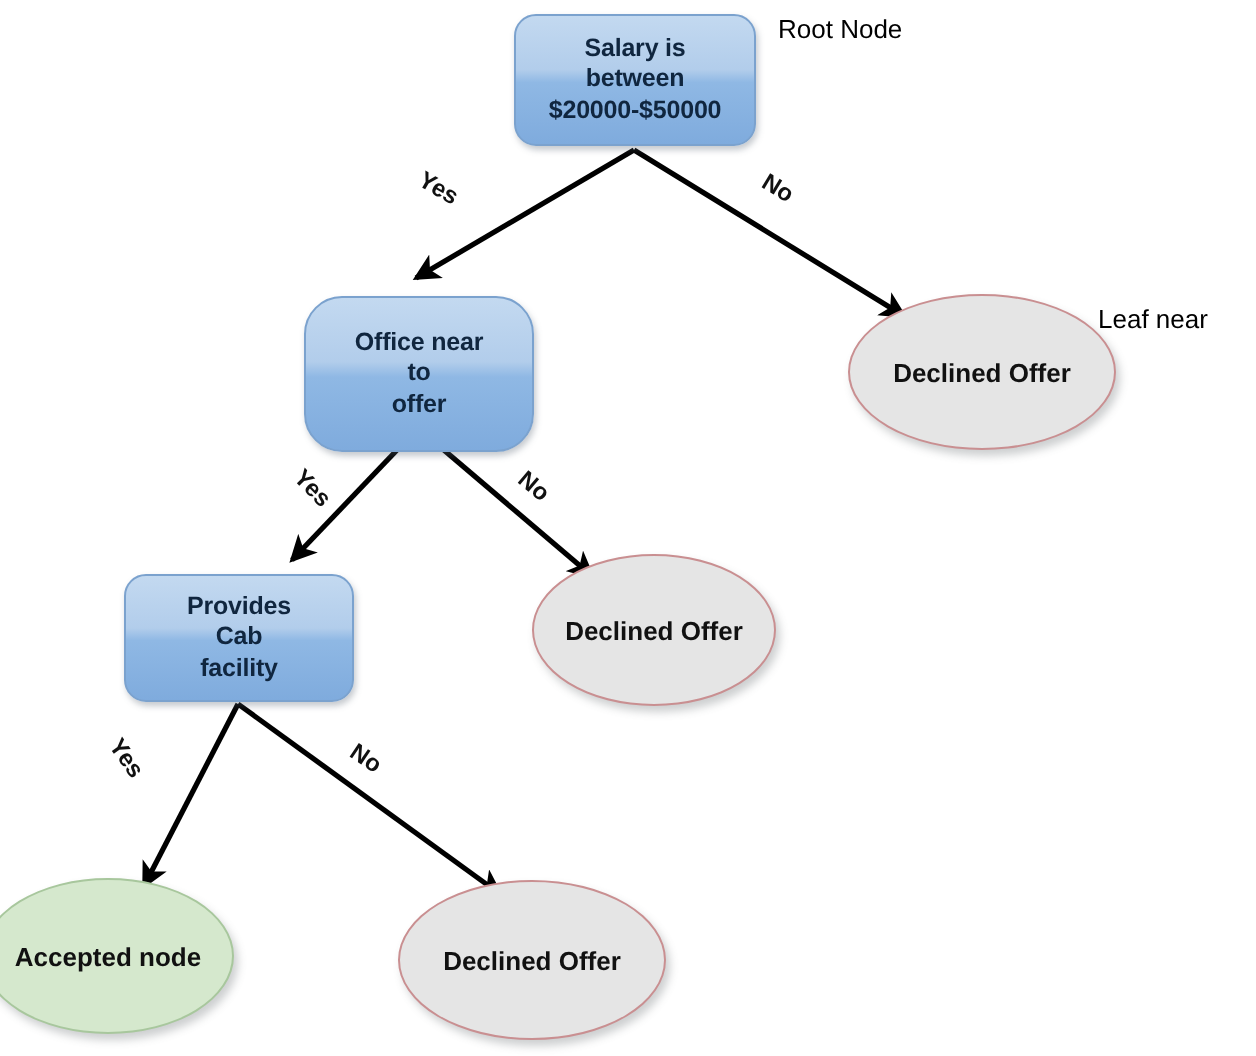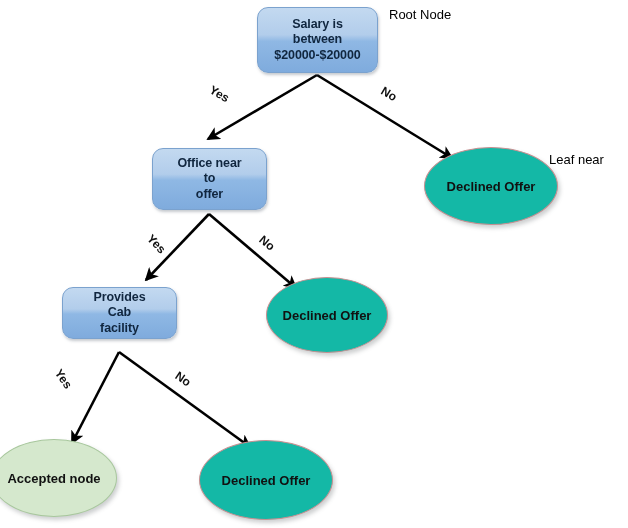--- a/index.html
+++ b/index.html
@@ -55,21 +55,21 @@
     display: flex;
     align-items: center;
     justify-content: center;
     text-align: center;
     color: #111111;
     font-weight: bold;
     font-size: 13px;
     box-shadow: 2px 3px 4px rgba(90,95,100,0.30);
   }
   .lnode.declined {
-    background: #14b8a6;
+    background: #e5e5e5;
     border: 1px solid #c98f91;
   }
   .lnode.accepted {
     background: #d5e8cd;
     border: 1px solid #a8c79d;
   }
 
   
   .annot {
     position: absolute;
@@ -107,32 +107,32 @@
       <line x1="209" y1="214" x2="146" y2="280"></line>
       <line x1="209" y1="214" x2="296" y2="288"></line>
       <line x1="119" y1="352" x2="72" y2="443"></line>
       <line x1="119" y1="352" x2="250" y2="447"></line>
     </g>
   </svg>
 
   <div class="dnode" style="left:257px; top:7px; width:121px; height:66px;">
     <span>
       <span>Salary is between</span><br>
-      <span>$20000-$20000</span>
+      <span>$20000-$50000</span>
     </span>
   </div>
 
-  <div class="dnode" style="left:152px; top:148px; width:115px; height:62px;">
+  <div class="dnode" style="left:152px; top:148px; width:115px; height:78px;border-radius:19px;">
     <span>
       <span>Office near to</span><br>
       <span>offer</span>
     </span>
   </div>
 
-  <div class="dnode" style="left:62px; top:287px; width:115px; height:52px;">
+  <div class="dnode" style="left:62px; top:287px; width:115px; height:64px;">
     <span>
       <span>Provides Cab</span><br>
       <span>facility</span>
     </span>
   </div>
 
   <div class="lnode declined" style="left:424px; top:147px; width:134px; height:78px;">
     <span>Declined Offer</span>
   </div>
 

